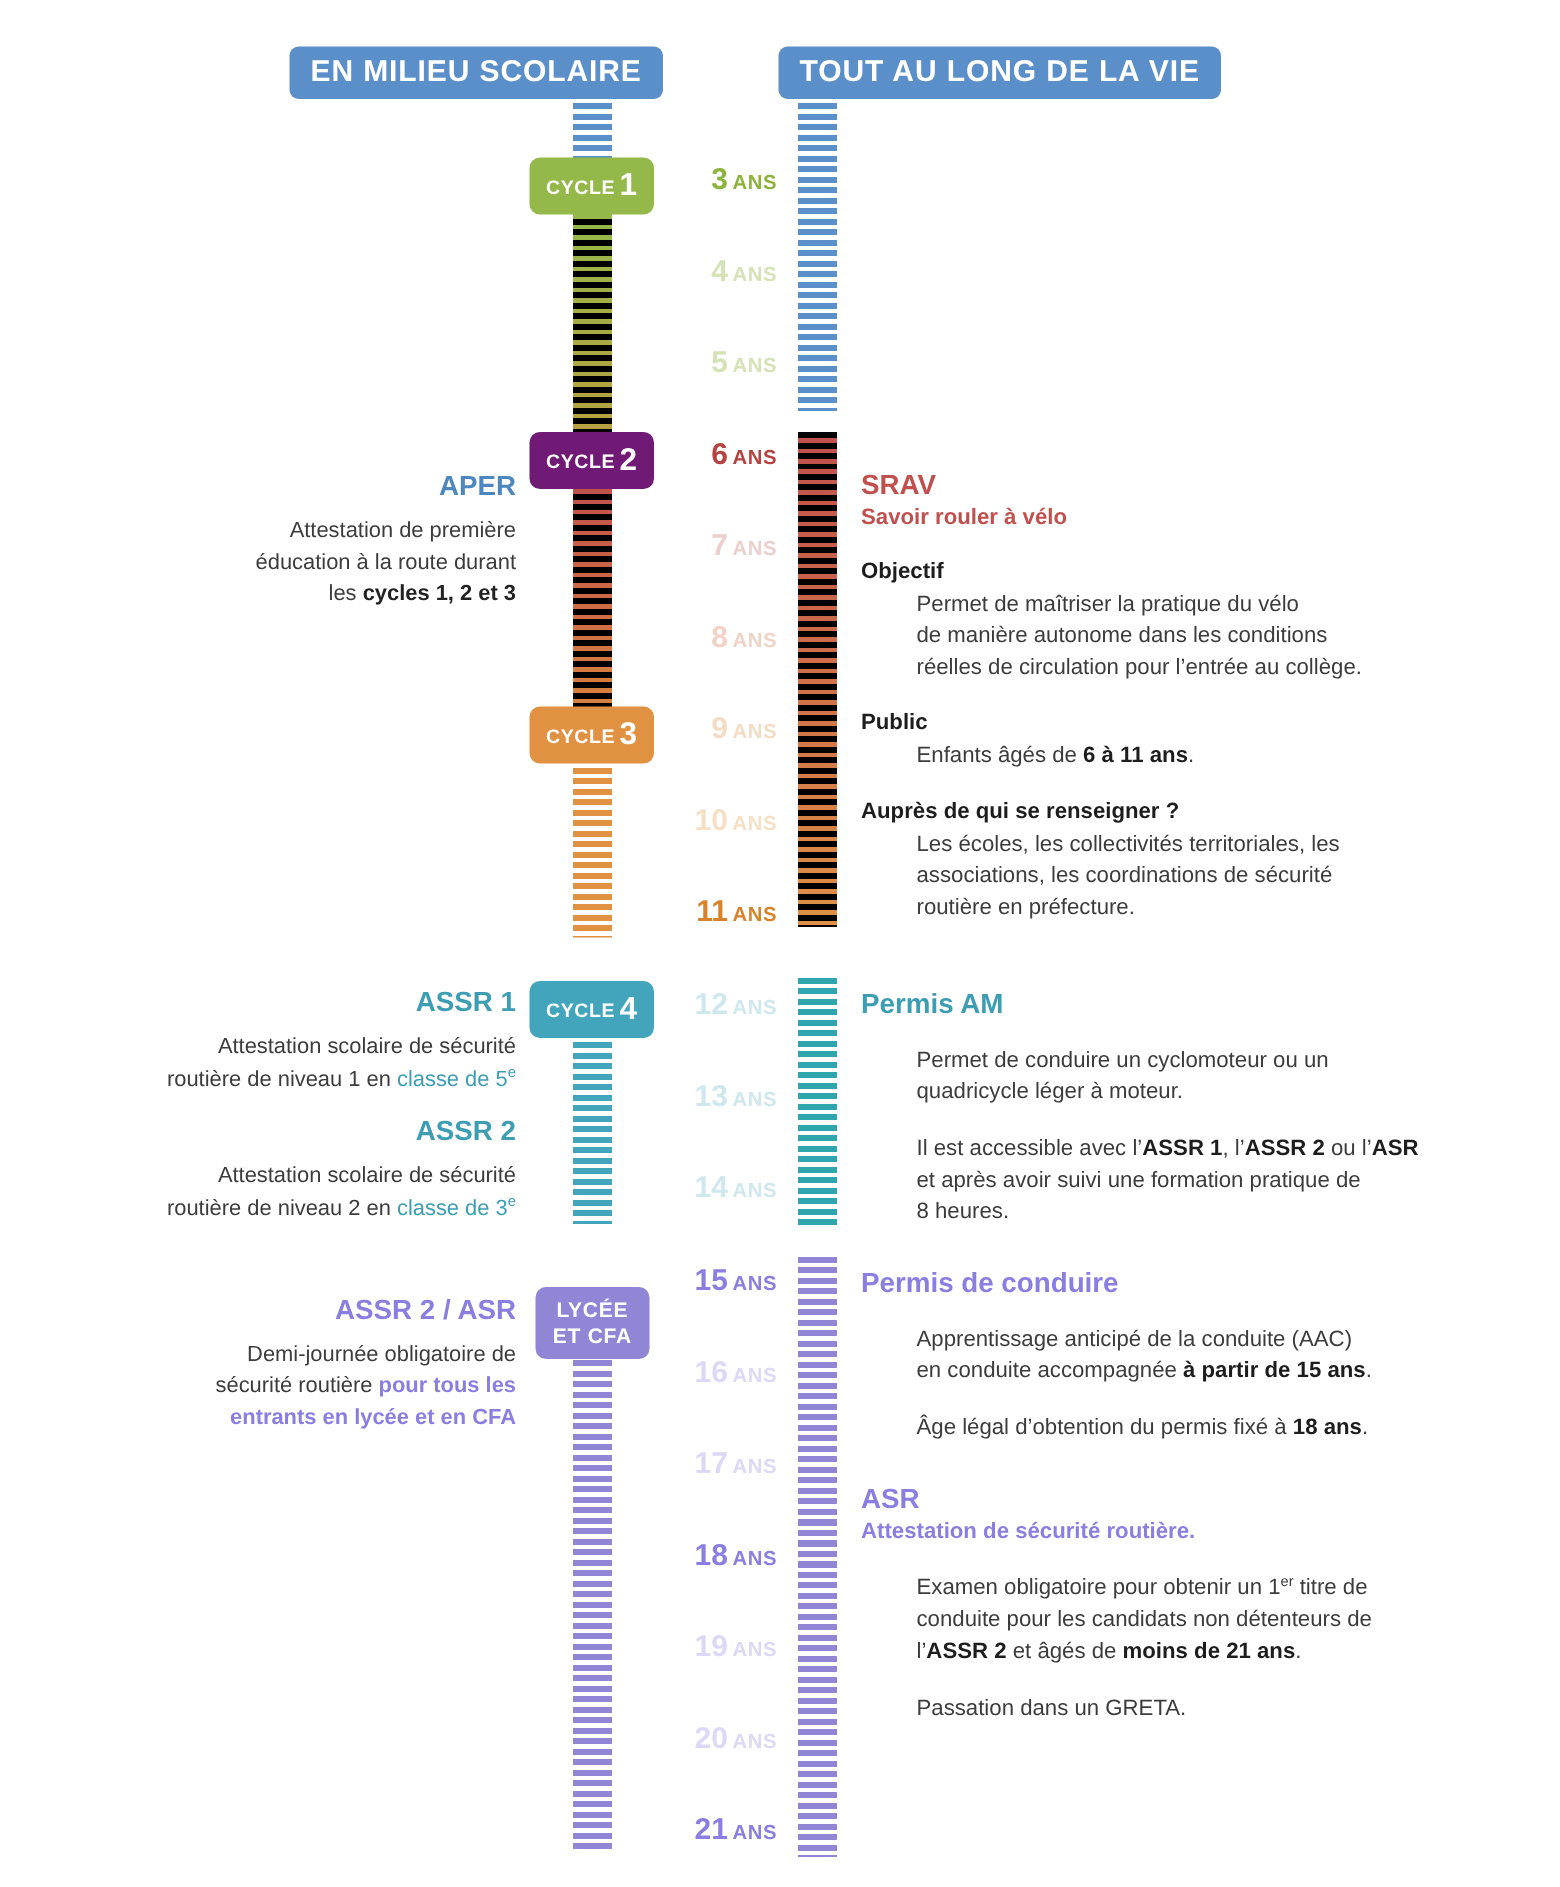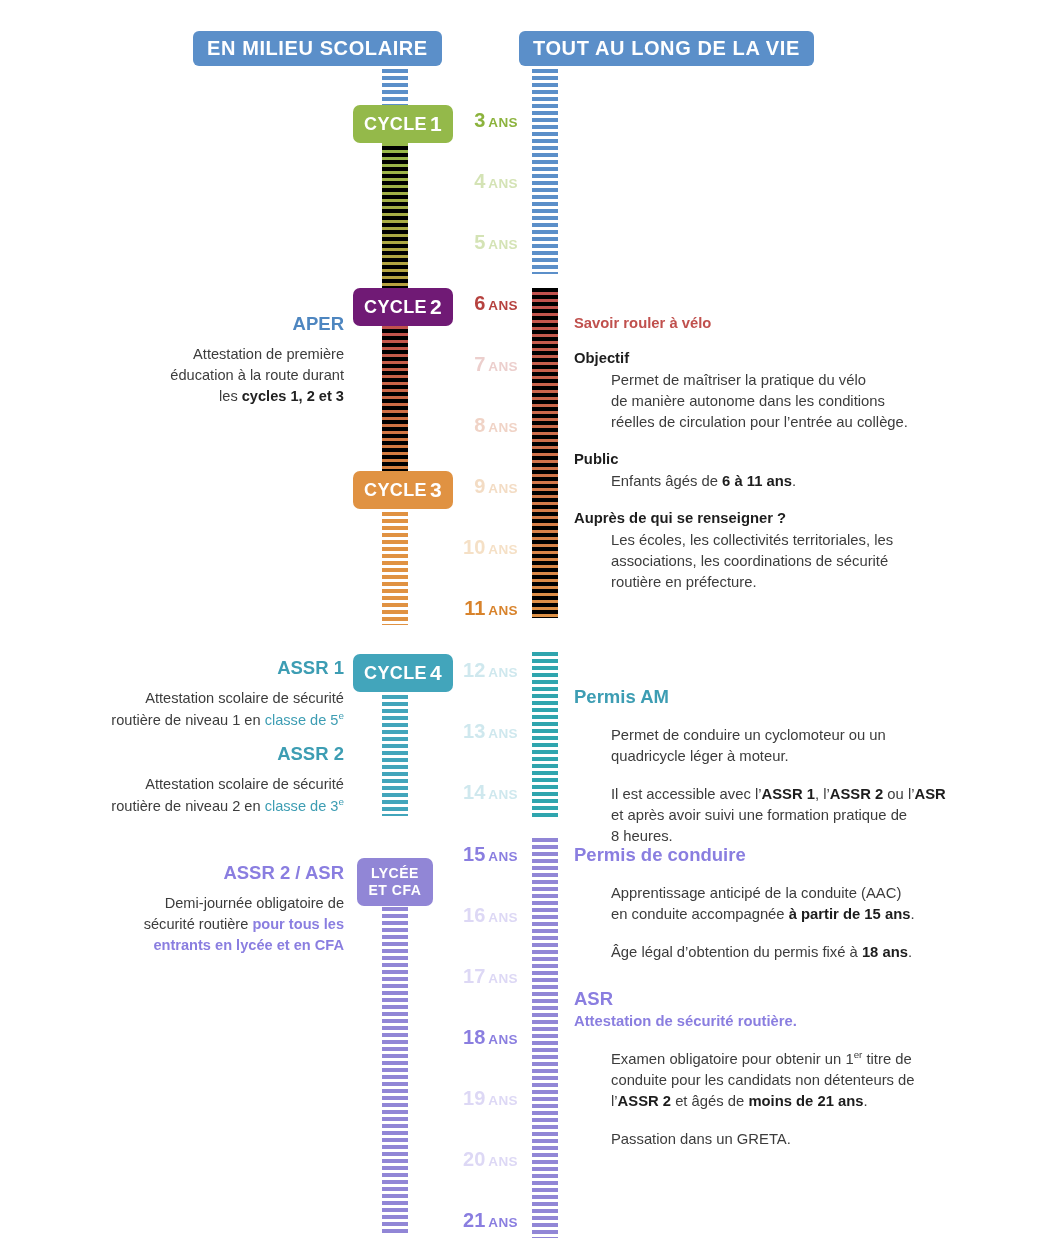--- a/index.html
+++ b/index.html
@@ -45,21 +45,21 @@
     position: absolute;
     color: #fff;
     border-radius: 7px;
     text-align: center;
     line-height: 1;
     white-space: nowrap;
     font-weight: bold;
     z-index: 5;
   }
   .badge .w {
-    font-size: 18px;
+    font-size: 13px;
     letter-spacing: 0.4px;
     font-weight: bold;
   }
   .badge .n {
     font-size: 21px;
     font-weight: bold;
     margin-left: 3px;
     vertical-align: -1px;
   }
   .badge.one-line { padding: 8px 11px 9px 11px; }
@@ -203,29 +203,30 @@
         <div class="lb-body">Attestation scolaire de sécurité<br>routière de niveau 2 en <span style="color:#3d9db3">classe de 3<span class="sup-e">e</span></span></div>
       </div>
       <div class="left-block" style="top: 862px; left: 14px; width: 330px;">
         <div class="lb-title" style="color: rgb(138, 126, 224); text-align: right;">ASSR 2 / ASR</div>
         <div class="lb-body">Demi-journée obligatoire de<br>sécurité routière <span style="color:#8a7ee0;font-weight:bold">pour tous les<br>entrants en lycée et en CFA</span></div>
       </div>
     </div>
 
   <div id="life-layer">
       <div class="right-block" style="top: 312px;">
+        <div class="rb-title" style="color: rgb(192, 80, 77);">SRAV</div>
         <div class="rb-sub" style="color: rgb(192, 80, 77);">Savoir rouler à vélo</div>
         <div class="rb-h">Objectif</div>
         <div class="rb-p">Permet de maîtriser la pratique du vélo<br>de manière autonome dans les conditions<br>réelles de circulation pour l’entrée au collège.</div>
         <div class="rb-h">Public</div>
         <div class="rb-p">Enfants âgés de <b>6 à 11 ans</b>.</div>
         <div class="rb-h">Auprès de qui se renseigner ?</div>
         <div class="rb-p">Les écoles, les collectivités territoriales, les<br>associations, les coordinations de sécurité<br>routière en préfecture.</div>
       </div>
-      <div class="right-block" style="top: 686px;">
+      <div class="right-block" style="top: 658px;">
         <div class="rb-title" style="color: rgb(61, 157, 179);">Permis AM</div>
         <div class="rb-p spaced">Permet de conduire un cyclomoteur ou un<br>quadricycle léger à moteur.</div>
         <div class="rb-p spaced">Il est accessible avec l’<b>ASSR 1</b>, l’<b>ASSR 2</b> ou l’<b>ASR</b><br>et après avoir suivi une formation pratique de<br>8 heures.</div>
       </div>
       <div class="right-block" style="top: 844px;">
         <div class="rb-title" style="color: rgb(138, 126, 224);">Permis de conduire</div>
         <div class="rb-p spaced">Apprentissage anticipé de la conduite (AAC)<br>en conduite accompagnée <b>à partir de 15 ans</b>.</div>
         <div class="rb-p spaced">Âge légal d’obtention du permis fixé à <b>18 ans</b>.</div>
       </div>
       <div class="right-block" style="top: 988px;">

